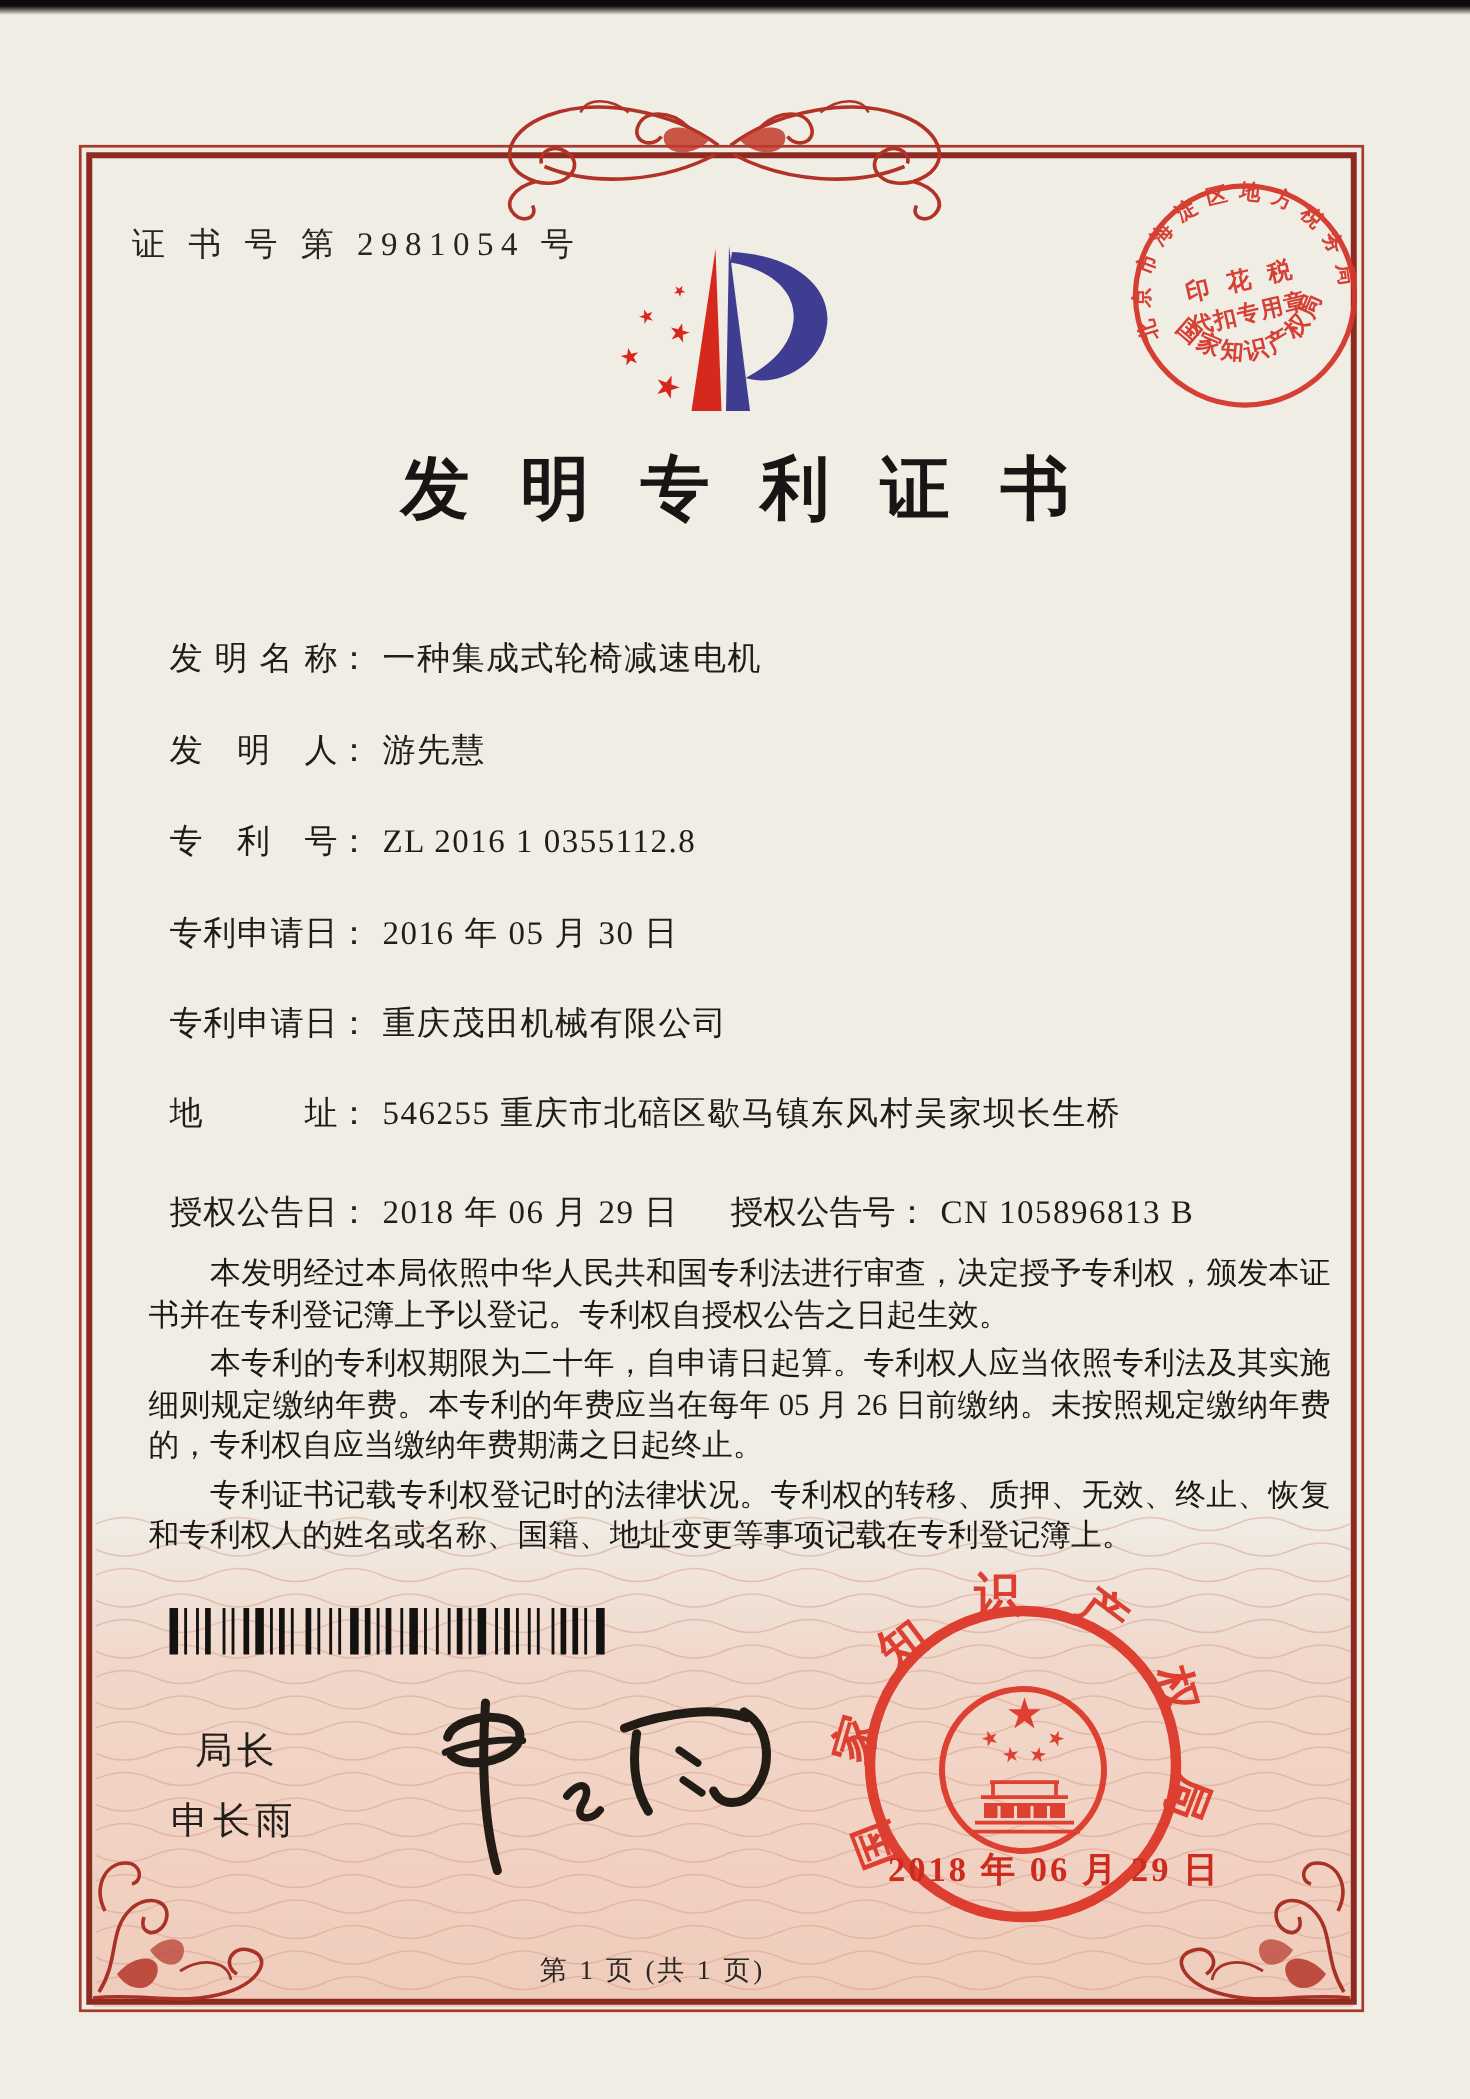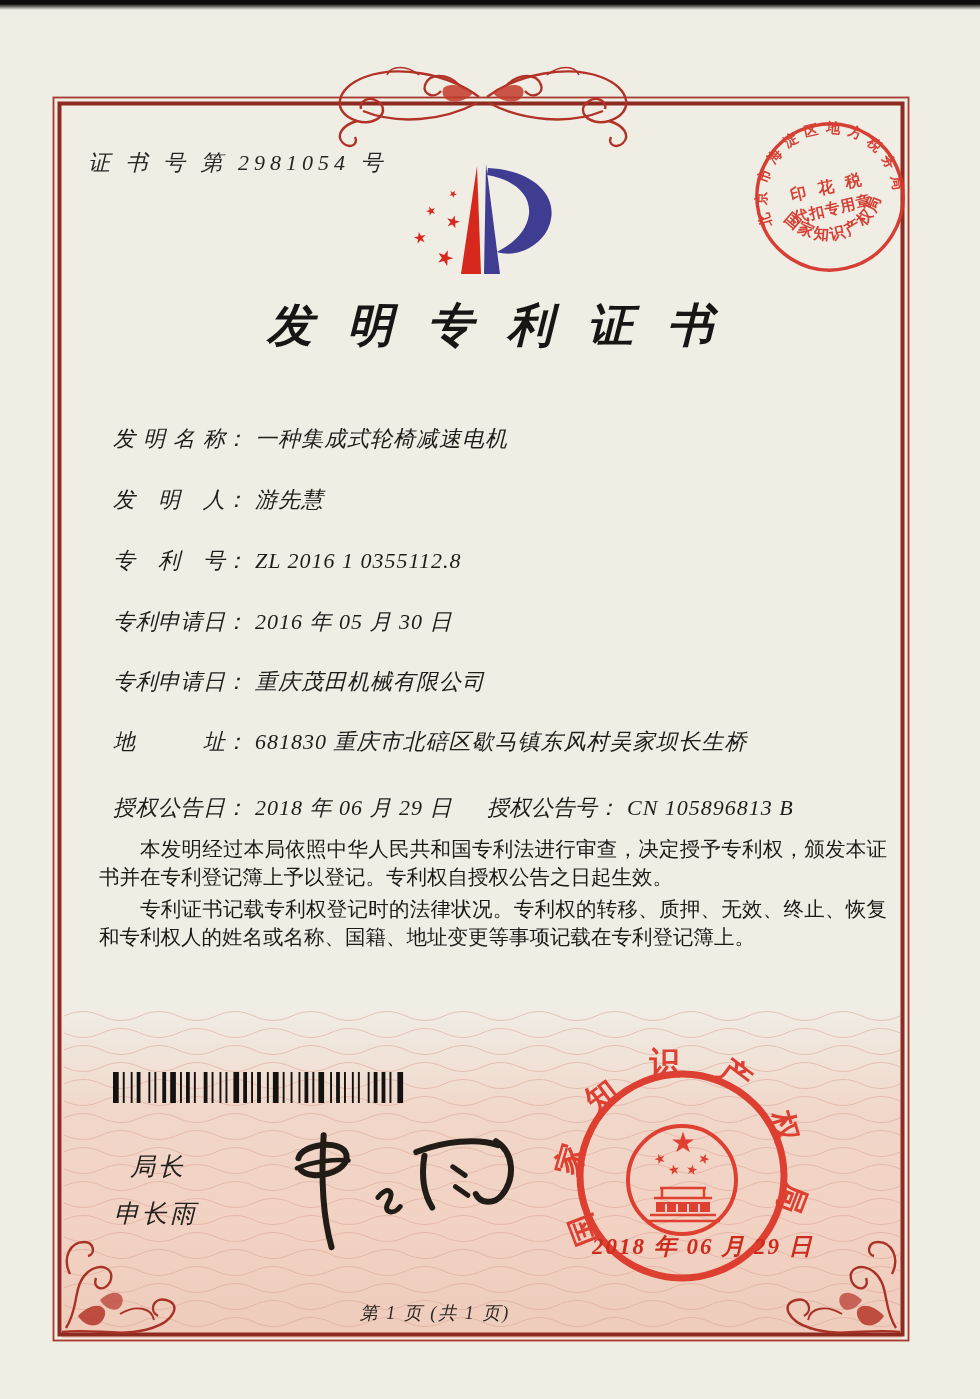--- a/index.html
+++ b/index.html
@@ -5,21 +5,21 @@
   html,body{margin:0;padding:0;background:#555;}
   .page{
     position:relative;width:980px;height:1399px;margin:0 auto;
     background:#f0ede5;overflow:hidden;
     font-family:"Liberation Serif","DejaVu Serif",serif;
     color:#1d1b18;
   }
   .scan-edge{position:absolute;left:0;top:0;width:100%;height:10px;
     background:linear-gradient(to bottom,#0d0b0a 40%,rgba(13,11,10,0));z-index:3;}
   .layer-svg{position:absolute;left:0;top:0;z-index:1;}
-  .txt{position:absolute;z-index:2;white-space:nowrap;font-style:italic;}
+  .txt{position:absolute;z-index:2;white-space:nowrap;}
   .cert-no{left:88px;top:148px;font-size:22px;letter-spacing:5px;color:#272523;}
   .title{left:0;top:295px;width:980px;text-align:center;font-size:46px;
     font-weight:700;letter-spacing:34px;margin-left:17px;color:#181614;}
   .frow{left:113px;font-size:22px;color:#1f1d1a;}
   .flabel{display:inline-block;width:112px;text-align:justify;text-align-last:justify;vertical-align:top;}
   .fcolon{display:inline-block;margin-right:8px;}
   .fval{letter-spacing:1px;}
   .row0{top:424px}.row1{top:485px}.row2{top:546px}.row3{top:607px}
   .row4{top:667px}.row5{top:727px}
   .grant{top:793px;left:113px;font-size:22px;}
@@ -224,30 +224,31 @@
   <div class="txt frow row2">
     <span class="flabel">专利号</span><span class="fcolon">：</span><span class="fval">ZL 2016 1 0355112.8</span>
   </div>
   <div class="txt frow row3">
     <span class="flabel">专利申请日</span><span class="fcolon">：</span><span class="fval">2016 年 05 月 30 日</span>
   </div>
   <div class="txt frow row4">
     <span class="flabel">专利申请日</span><span class="fcolon">：</span><span class="fval">重庆茂田机械有限公司</span>
   </div>
   <div class="txt frow row5">
-    <span class="flabel">地址</span><span class="fcolon">：</span><span class="fval">681830 重庆市北碚区歇马镇东风村吴家坝长生桥</span>
+    <span class="flabel">地址</span><span class="fcolon">：</span><span class="fval">546255 重庆市北碚区歇马镇东风村吴家坝长生桥</span>
   </div>
 
   <div class="txt frow grant">
     <span><span class="flabel">授权公告日</span><span class="fcolon">：</span><span class="fval">2018 年 06 月 29 日</span></span>
     <span class="g2"><span>授权公告号</span><span class="fcolon">：</span><span class="fval">CN 105896813 B</span></span>
   </div>
 
   <div class="paras">
     <p>本发明经过本局依照中华人民共和国专利法进行审查，决定授予专利权，颁发本证书并在专利登记簿上予以登记。专利权自授权公告之日起生效。</p>
+    <p>本专利的专利权期限为二十年，自申请日起算。专利权人应当依照专利法及其实施细则规定缴纳年费。本专利的年费应当在每年 05 月 26 日前缴纳。未按照规定缴纳年费的，专利权自应当缴纳年费期满之日起终止。</p>
     <p>专利证书记载专利权登记时的法律状况。专利权的转移、质押、无效、终止、恢复和专利权人的姓名或名称、国籍、地址变更等事项记载在专利登记簿上。</p>
   </div>
 
   <div class="txt signer-title">局长</div>
   <div class="txt signer-name">申长雨</div>
 
   <div class="txt seal-date">2018 年 06 月 29 日</div>
 
   <div class="txt footer">第 1 页 (共 1 页)</div>
 

